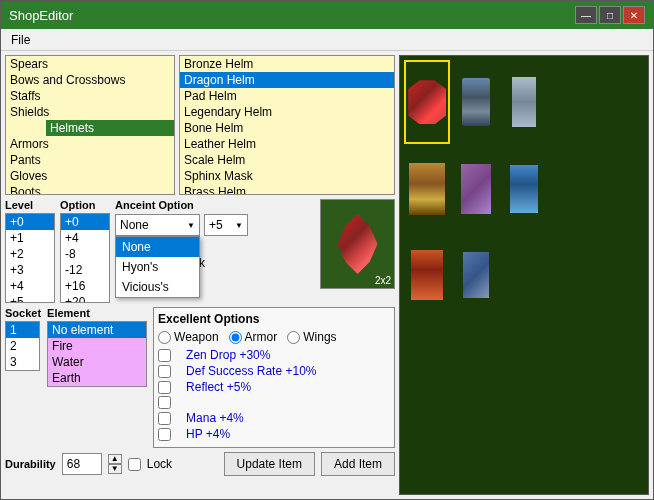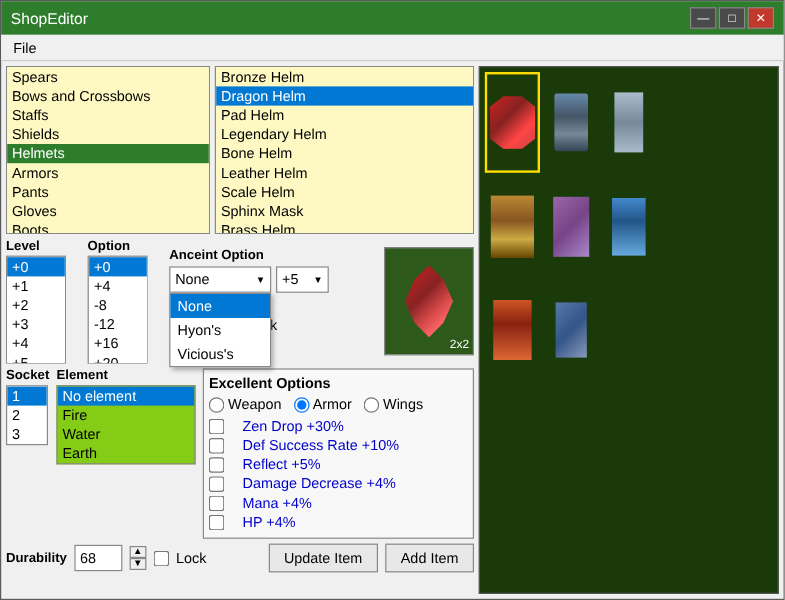--- a/index.html
+++ b/index.html
@@ -88,26 +88,26 @@
       overflow-y: auto;
       flex: 1;
     }
     .list-box-item {
       padding: 1px 4px;
       cursor: pointer;
       white-space: nowrap;
       font-size: 12px;
     }
     .list-box-item.selected { background: #0078d4; color: white; }
-    .list-box-item.selected-green { background: #2d7d2d; color: white; }
+    .list-box-item.selected-green { background: #2d7d2d; color: white; margin-left: 40px; }
     
     .controls-row {
       display: flex;
-      gap: 18px;
-      align-items: center;
+      gap: 5px;
+      align-items: flex-start;
     }
     .control-group {
       display: flex;
       flex-direction: column;
       gap: 2px;
     }
     .control-label {
       font-size: 11px;
       font-weight: bold;
     }
@@ -166,22 +166,22 @@
     }
     .socket-list {
       border: 1px solid #888;
       background: white;
       width: 35px;
       height: 65px;
       overflow-y: auto;
     }
     .element-list {
       border: 1px solid #888;
-      background: #84cc16;
-      width: 116px;
+      background: #f0abfc;
+      width: 100px;
       height: 65px;
       overflow-y: auto;
     }
     
     .durability-row {
       display: flex;
       align-items: center;
       gap: 6px;
     }
     .spin-input {
@@ -445,21 +445,20 @@
           <div class="excellent-item">
             <input type="checkbox" style="">
             <span style="color:#0000cc;">Def Success Rate +10%</span>
           </div>
           <div class="excellent-item">
             <input type="checkbox" style="">
             <span style="color:#0000cc;">Reflect +5%</span>
           </div>
           <div class="excellent-item">
             <input type="checkbox" style="">
-            <span style="color:#0000cc;">Damage Decrease +4%</span>
           </div>
           <div class="excellent-item">
             <input type="checkbox" style="">
             <span style="color:#0000cc;">Mana +4%</span>
           </div>
           <div class="excellent-item">
             <input type="checkbox" style="">
             <span style="color:#0000cc;">HP +4%</span>
           </div>
         </div>

